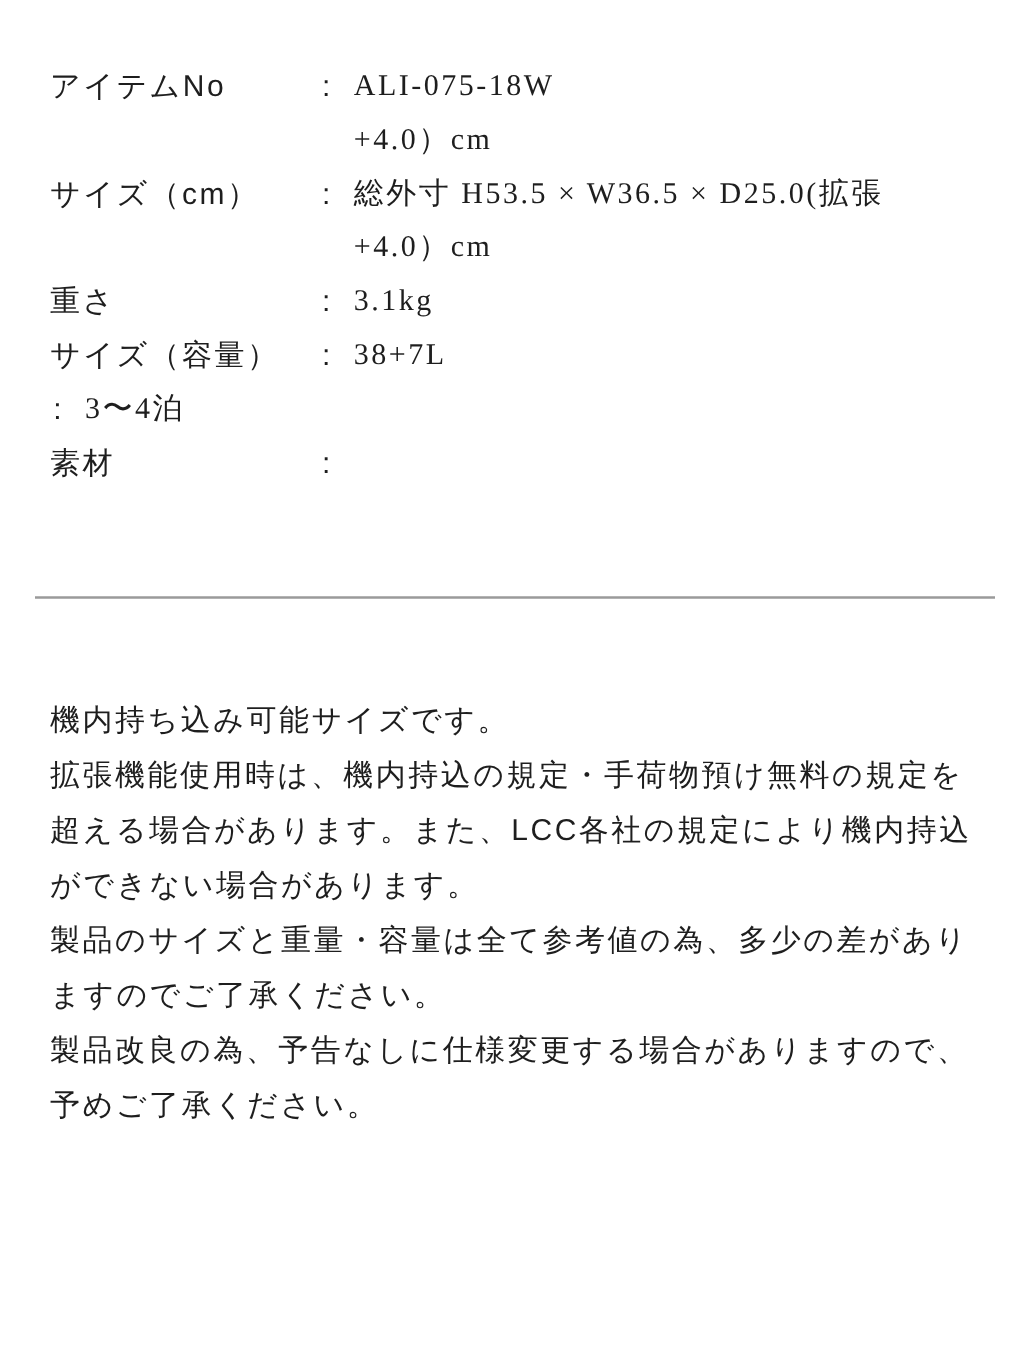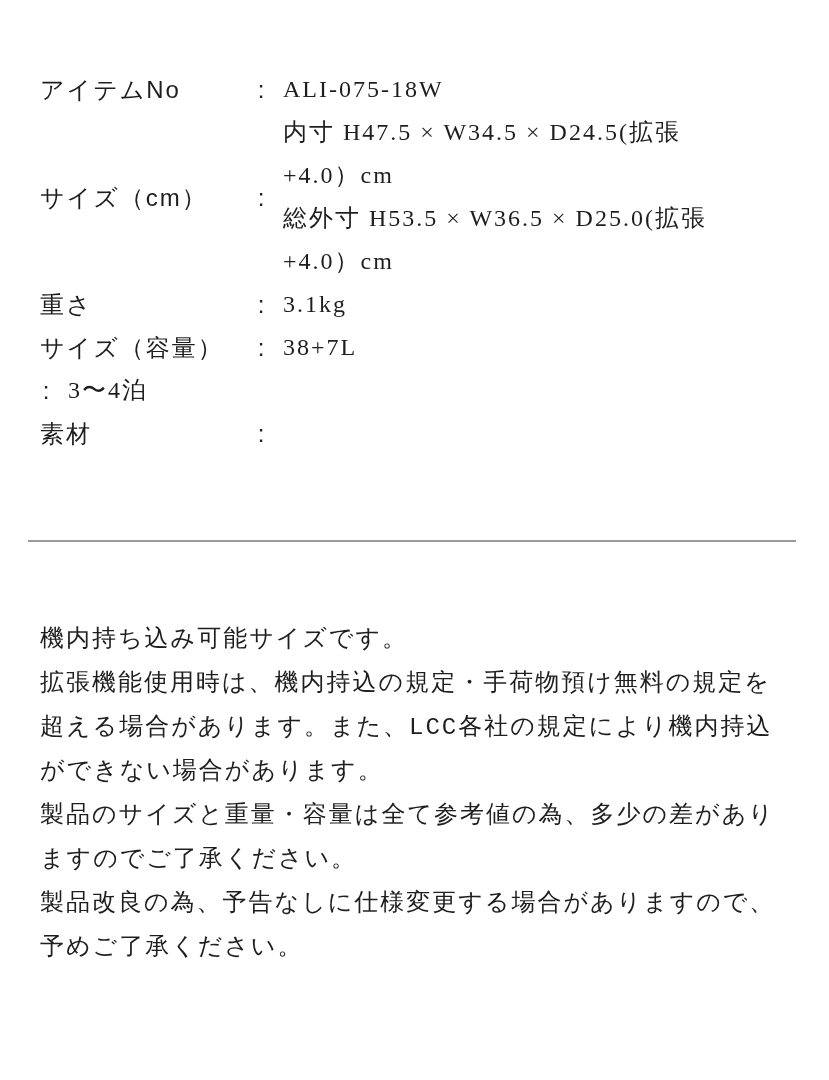--- a/index.html
+++ b/index.html
@@ -6,21 +6,21 @@
   html, body {
     width: 829px;
     height: 1080px;
     background: #ffffff;
     overflow: hidden;
     font-family: "Liberation Sans", "DejaVu Sans", sans-serif;
   }
   .page {
     width: 829px;
     height: 1080px;
-    padding: 68px 34px 0 40px;
+    padding: 48px 34px 0 40px;
     color: #1e1e1e;
     font-size: 24px;
     font-weight: 500;
     letter-spacing: 2px;
   }
   
   .spec-table { width: 100%; }
   .spec-row {
     display: flex;
     align-items: center;
@@ -46,42 +46,40 @@
     margin-top: 85px;
     margin-left: -12px;
     margin-right: -1px;
     height: 2px;
     background: #9a9a9a;
   }
   
   .notes {
     margin-top: 76px;
     line-height: 44px;
-    font-family: Liberation Mono, monospace;
   }
   .note-paragraph { line-height: 44px; }
 </style>
 </head>
 <body>
 
 <div class="page">
 
   <div class="spec-table">
 
     <div class="spec-row">
       <div class="spec-label">アイテムNo</div>
       <div class="spec-colon">:</div>
       <div class="spec-value">ALI-075-18W</div>
     </div>
 
     <div class="spec-row">
       <div class="spec-label">サイズ（cm）</div>
       <div class="spec-colon">:</div>
       <div class="spec-value">
-        <div class="spec-value-line">内寸 H47.5 × W34.5 × D24.5(拡張</div>
         <div class="spec-value-line">+4.0）cm</div>
         <div class="spec-value-line">総外寸 H53.5 × W36.5 × D25.0(拡張</div>
         <div class="spec-value-line">+4.0）cm</div>
       </div>
     </div>
 
     <div class="spec-row">
       <div class="spec-label">重さ</div>
       <div class="spec-colon">:</div>
       <div class="spec-value">3.1kg</div>

